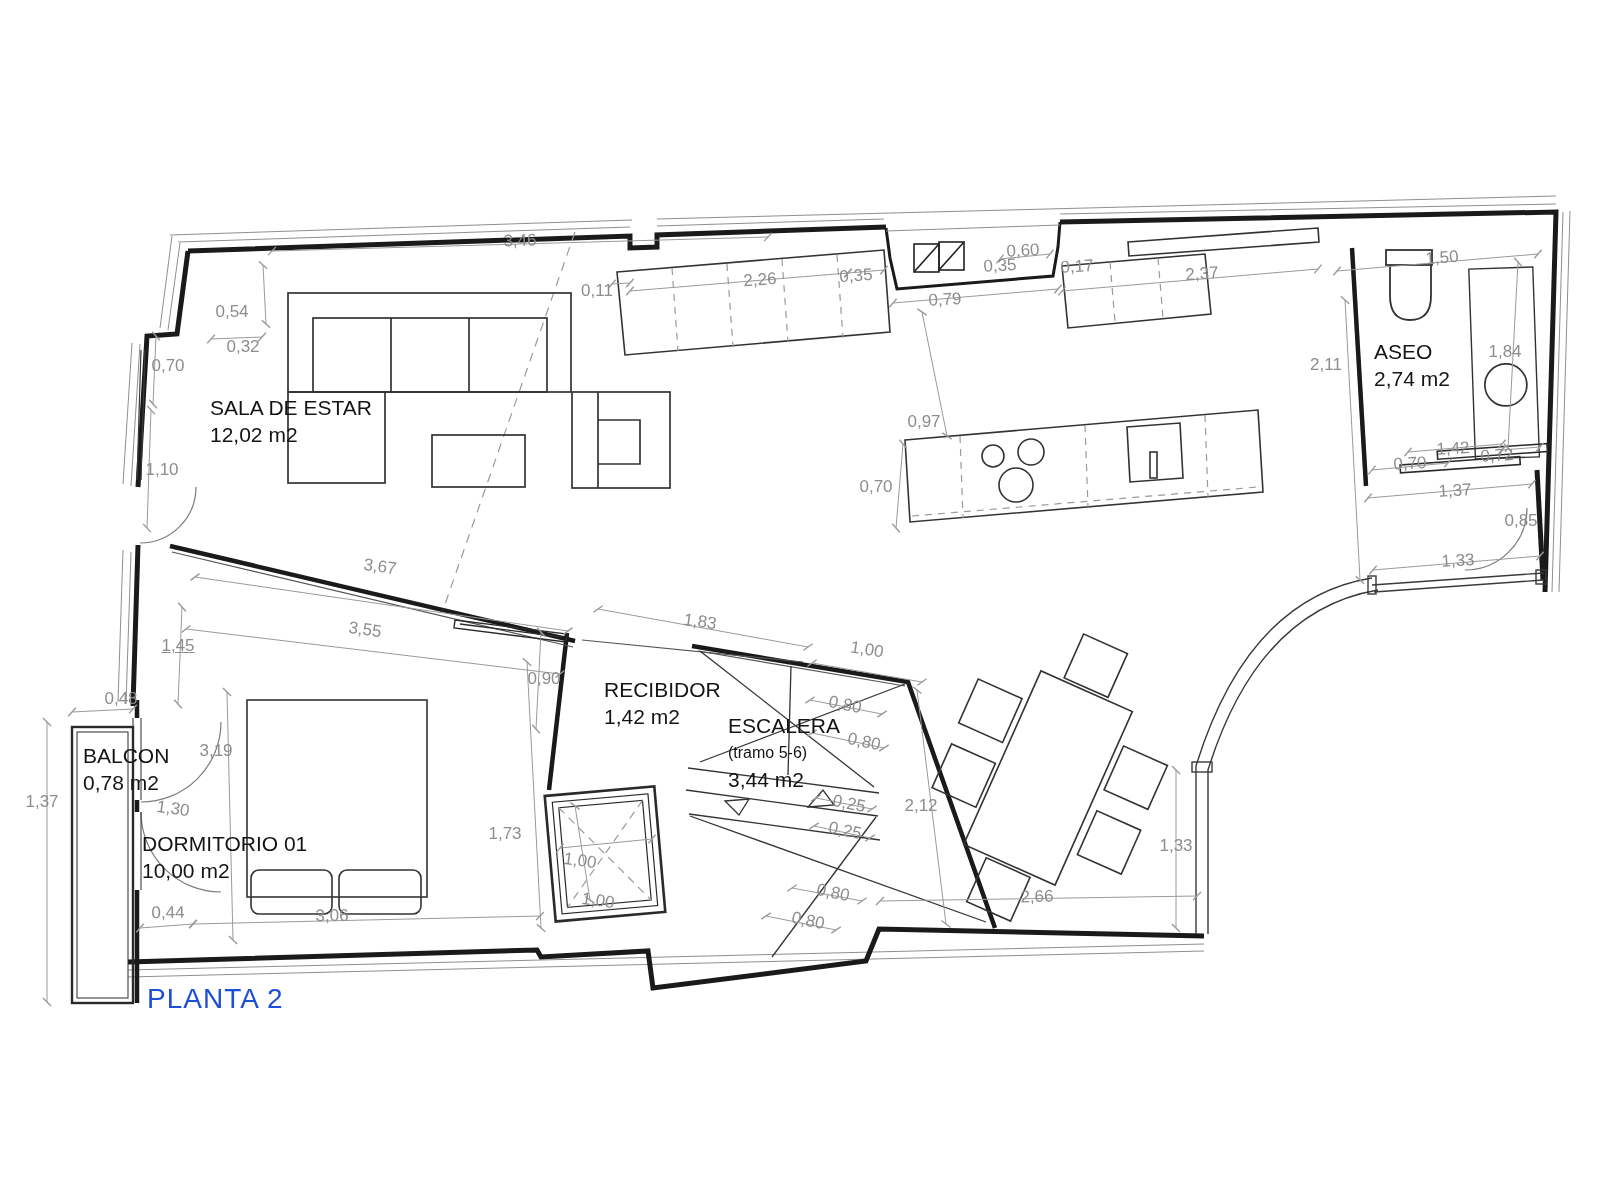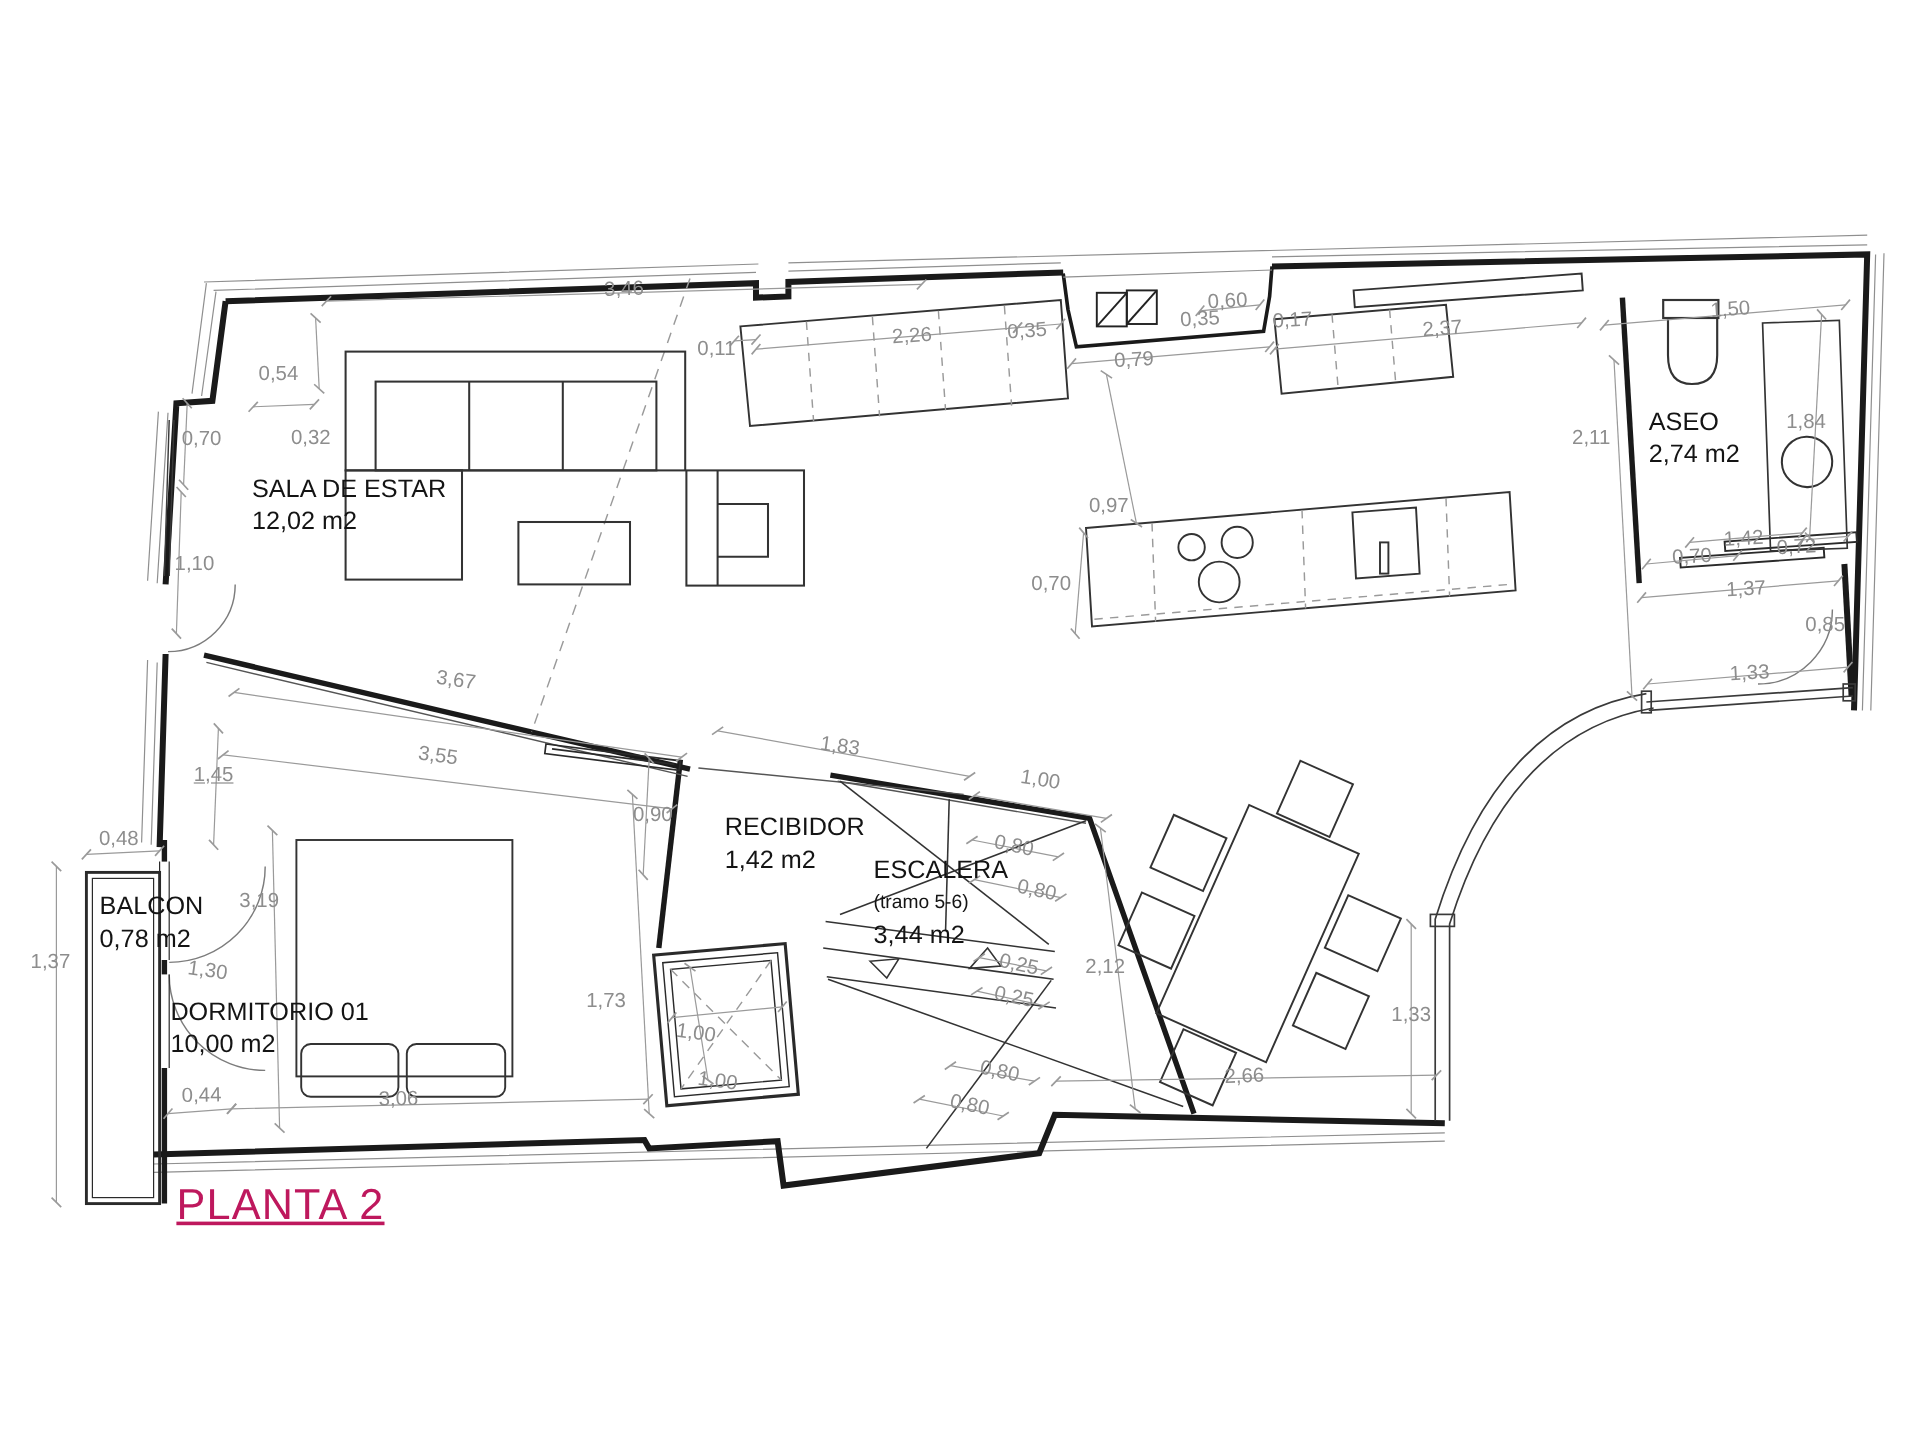--- a/index.html
+++ b/index.html
@@ -4,21 +4,21 @@
 <style>
   html,body{margin:0;padding:0;background:#ffffff;}
   #stage{position:relative;width:1600px;height:1200px;background:#ffffff;overflow:hidden;
          font-family:"Liberation Sans", sans-serif;}
   #drawing{position:absolute;left:0;top:0;width:1600px;height:1200px;}
   #labels{position:absolute;left:0;top:0;width:1600px;height:1200px;pointer-events:none;}
   .room-label{position:absolute;color:#141414;font-size:21px;line-height:27px;white-space:nowrap;}
   .room-label .sub{font-size:16px;}
   .dim-label{position:absolute;color:#8d8d8d;font-size:17px;white-space:nowrap;
              transform:translate(-50%,-50%);}
-  .plan-title{position:absolute;color:#be185d;font-size:36px;letter-spacing:1px;white-space:nowrap;text-decoration:underline;}
+  .plan-title{position:absolute;color:#1d4ed8;font-size:28px;letter-spacing:1px;white-space:nowrap;}
 </style>
 </head>
 <body>
 
 <div id="stage">
 
 <svg id="drawing" viewBox="0 0 1600 1200" xmlns="http://www.w3.org/2000/svg">
   <defs>
     <marker id="tk" markerWidth="12" markerHeight="12" refX="6" refY="6" orient="auto">
       <path d="M2,10 L10,2" stroke="#9a9a9a" stroke-width="1.4" fill="none"></path>
@@ -281,21 +281,21 @@
         <div>RECIBIDOR</div>
         <div>1,42 m2</div>
       </div>
       <div class="room-label" style="left: 728px; top: 712px;">
         <div>ESCALERA</div>
         <div class="sub">(tramo 5-6)</div>
         <div>3,44 m2</div>
       </div>
       <div class="dim-label" style="left: 520px; top: 241px; transform: translate(-50%, -50%) rotate(-2deg);">3,46</div>
       <div class="dim-label" style="left: 232px; top: 312px; transform: translate(-50%, -50%) rotate(0deg);">0,54</div>
-      <div class="dim-label" style="left: 243px; top: 365px; transform: translate(-50%, -50%) rotate(0deg); margin-left: 16px;">0,32</div>
+      <div class="dim-label" style="left: 243px; top: 347px; transform: translate(-50%, -50%) rotate(0deg);">0,32</div>
       <div class="dim-label" style="left: 168px; top: 366px; transform: translate(-50%, -50%) rotate(0deg);">0,70</div>
       <div class="dim-label" style="left: 162px; top: 470px; transform: translate(-50%, -50%) rotate(0deg);">1,10</div>
       <div class="dim-label" style="left: 597px; top: 291px; transform: translate(-50%, -50%) rotate(0deg);">0,11</div>
       <div class="dim-label" style="left: 760px; top: 280px; transform: translate(-50%, -50%) rotate(-4deg);">2,26</div>
       <div class="dim-label" style="left: 856px; top: 276px; transform: translate(-50%, -50%) rotate(-4deg);">0,35</div>
       <div class="dim-label" style="left: 945px; top: 300px; transform: translate(-50%, -50%) rotate(-3deg);">0,79</div>
       <div class="dim-label" style="left: 1023px; top: 251px; transform: translate(-50%, -50%) rotate(-3deg);">0,60</div>
       <div class="dim-label" style="left: 1000px; top: 266px; transform: translate(-50%, -50%) rotate(-3deg);">0,35</div>
       <div class="dim-label" style="left: 1077px; top: 267px; transform: translate(-50%, -50%) rotate(-3deg);">0,17</div>
       <div class="dim-label" style="left: 1202px; top: 274px; transform: translate(-50%, -50%) rotate(-4deg);">2,37</div>
@@ -309,21 +309,21 @@
       <div class="dim-label" style="left: 1410px; top: 464px; transform: translate(-50%, -50%) rotate(-3deg);">0,70</div>
       <div class="dim-label" style="left: 1455px; top: 491px; transform: translate(-50%, -50%) rotate(-3deg);">1,37</div>
       <div class="dim-label" style="left: 1521px; top: 521px; transform: translate(-50%, -50%) rotate(0deg);">0,85</div>
       <div class="dim-label" style="left: 1458px; top: 561px; transform: translate(-50%, -50%) rotate(-3deg);">1,33</div>
       <div class="dim-label" style="left: 380px; top: 567px; transform: translate(-50%, -50%) rotate(8deg);">3,67</div>
       <div class="dim-label" style="left: 365px; top: 630px; transform: translate(-50%, -50%) rotate(8deg);">3,55</div>
       <div class="dim-label" style="left: 178px; top: 646px; transform: translate(-50%, -50%) rotate(0deg); text-decoration: underline;">1,45</div>
       <div class="dim-label" style="left: 528px; top: 679px; transform: translate(-50%, -50%) rotate(0deg); margin-left: 16px;">0,90</div>
       <div class="dim-label" style="left: 700px; top: 622px; transform: translate(-50%, -50%) rotate(8deg);">1,83</div>
       <div class="dim-label" style="left: 867px; top: 650px; transform: translate(-50%, -50%) rotate(9deg);">1,00</div>
-      <div class="dim-label" style="left: 99px; top: 699px; transform: translate(-50%, -50%) rotate(0deg);">0,48</div>
+      <div class="dim-label" style="left: 121px; top: 699px; transform: translate(-50%, -50%) rotate(0deg);">0,48</div>
       <div class="dim-label" style="left: 216px; top: 751px; transform: translate(-50%, -50%) rotate(0deg);">3,19</div>
       <div class="dim-label" style="left: 845px; top: 705px; transform: translate(-50%, -50%) rotate(12deg);">0,80</div>
       <div class="dim-label" style="left: 864px; top: 742px; transform: translate(-50%, -50%) rotate(12deg);">0,80</div>
       <div class="dim-label" style="left: 42px; top: 802px; transform: translate(-50%, -50%) rotate(0deg);">1,37</div>
       <div class="dim-label" style="left: 173px; top: 809px; transform: translate(-50%, -50%) rotate(8deg);">1,30</div>
       <div class="dim-label" style="left: 849px; top: 804px; transform: translate(-50%, -50%) rotate(12deg);">0,25</div>
       <div class="dim-label" style="left: 845px; top: 831px; transform: translate(-50%, -50%) rotate(12deg);">0,25</div>
       <div class="dim-label" style="left: 921px; top: 806px; transform: translate(-50%, -50%) rotate(0deg);">2,12</div>
       <div class="dim-label" style="left: 505px; top: 834px; transform: translate(-50%, -50%) rotate(0deg);">1,73</div>
       <div class="dim-label" style="left: 580px; top: 861px; transform: translate(-50%, -50%) rotate(8deg);">1,00</div>

